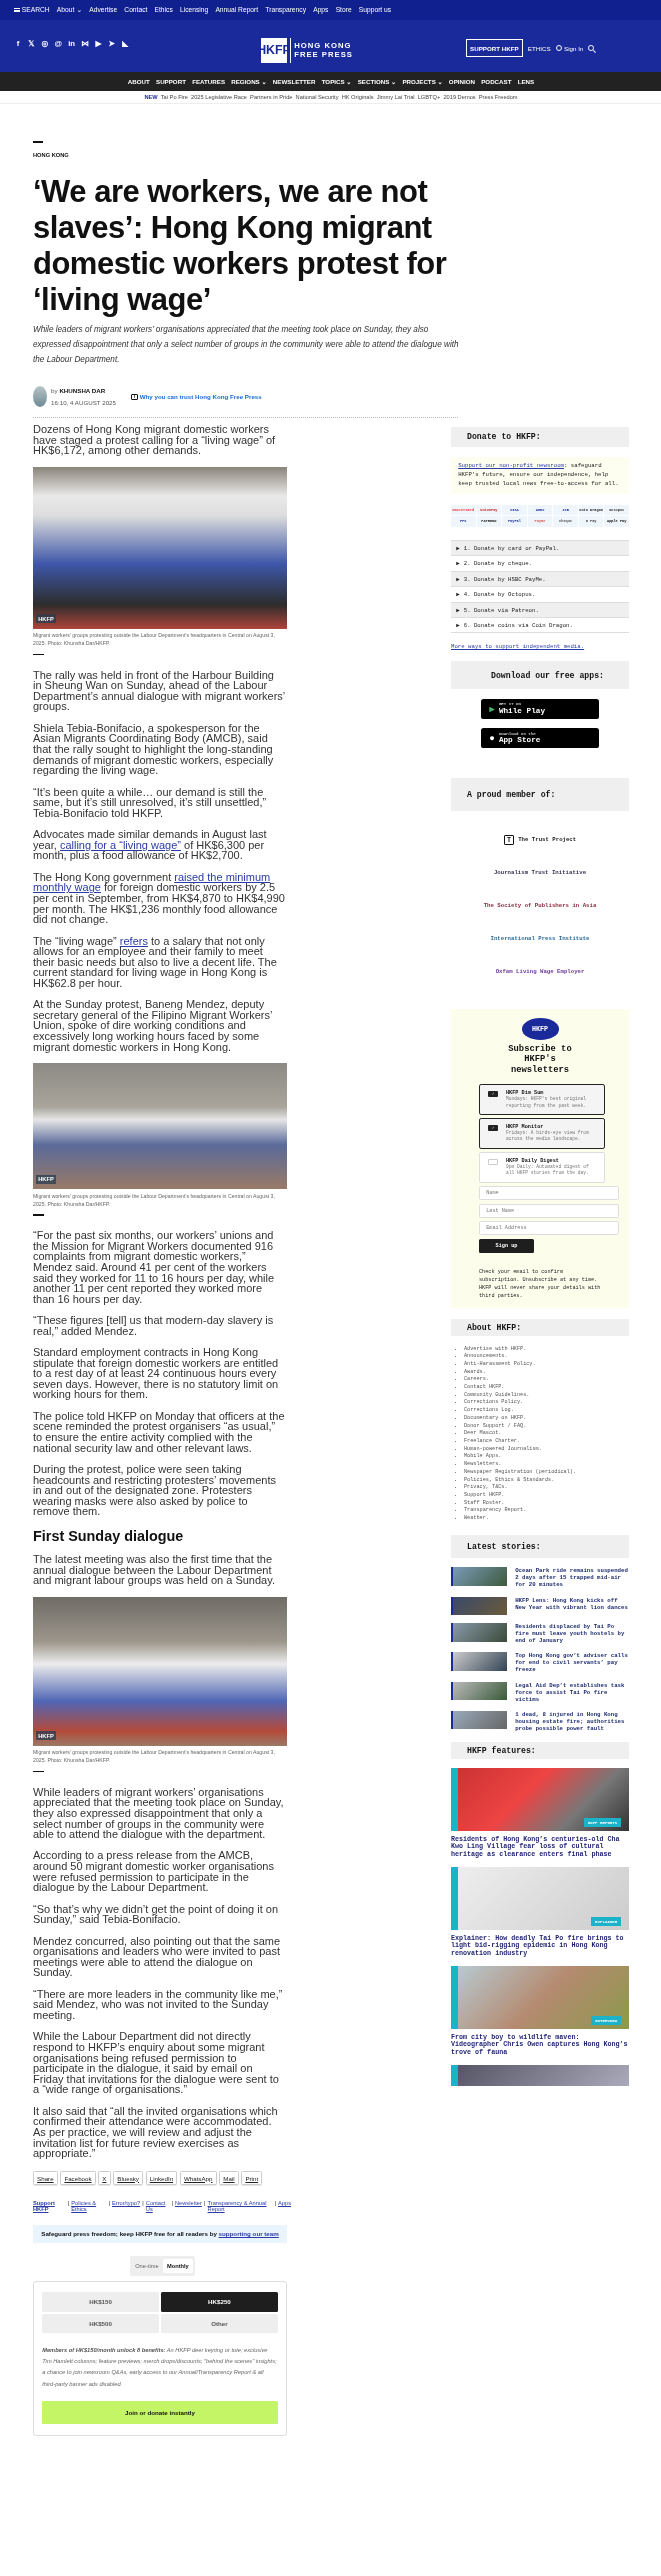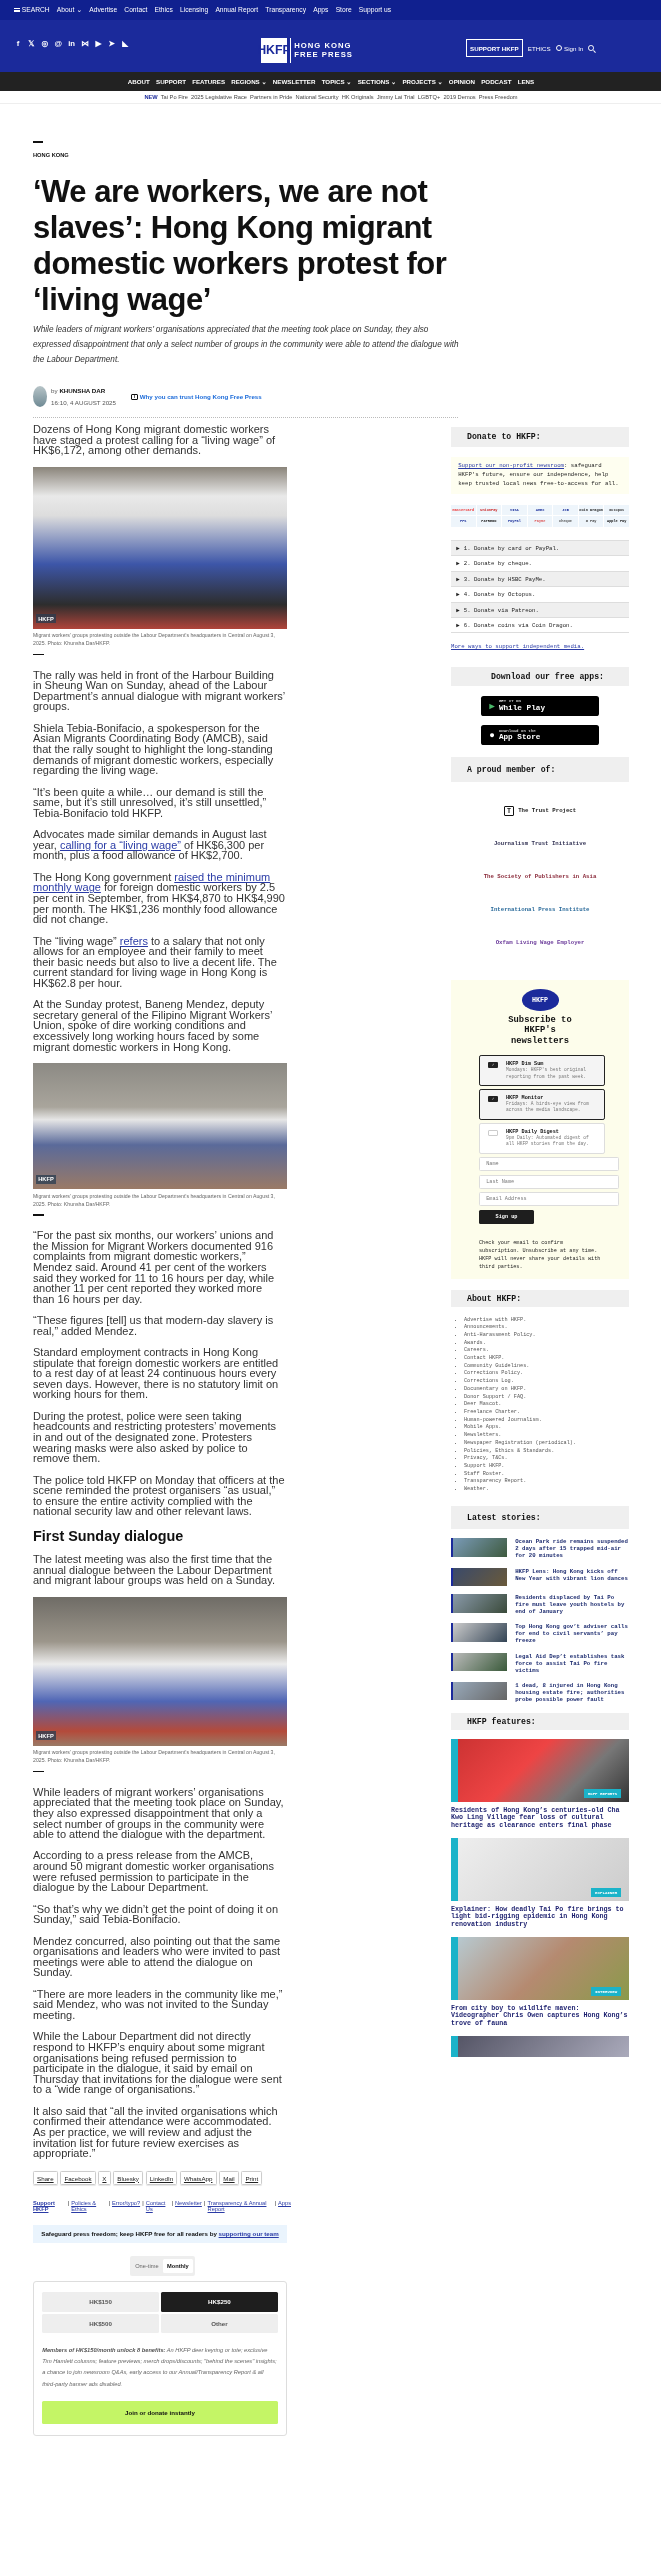--- a/index.html
+++ b/index.html
@@ -225,35 +225,35 @@
   <p class="para"><span>The “living wage” </span><span class="link">refers</span><span> to a salary that not only allows for an employee and their family to meet their basic needs but also to live a decent life. The current standard for living wage in Hong Kong is HK$62.8 per hour.</span></p>
   <p class="para">At the Sunday protest, Baneng Mendez, deputy secretary general of the Filipino Migrant Workers’ Union, spoke of dire working conditions and excessively long working hours faced by some migrant domestic workers in Hong Kong.</p>
   <div class="photo" style="height:126px; background:linear-gradient(180deg,#8c8a84 0%,#a9a59c 35%,#e6e6e6 45%,#5a6a9a 65%,#9a7a66 100%);">
     <span class="wm">HKFP</span>
   </div>
   <div class="caption">Migrant workers’ groups protesting outside the Labour Department’s headquarters in Central on August 3, 2025. Photo: Khunsha Dar/HKFP.</div>
   <div class="cap-rule"></div>
   <p class="para">“For the past six months, our workers’ unions and the Mission for Migrant Workers documented 916 complaints from migrant domestic workers,” Mendez said. Around 41 per cent of the workers said they worked for 11 to 16 hours per day, while another 11 per cent reported they worked more than 16 hours per day.</p>
   <p class="para">“These figures [tell] us that modern-day slavery is real,” added Mendez.</p>
   <p class="para">Standard employment contracts in Hong Kong stipulate that foreign domestic workers are entitled to a rest day of at least 24 continuous hours every seven days. However, there is no statutory limit on working hours for them.</p>
+  <p class="para">The police told HKFP on Monday that officers at the scene reminded the protest organisers “as usual,” to ensure the entire activity complied with the national security law and other relevant laws.</p>
   <p class="para">During the protest, police were seen taking headcounts and restricting protesters’ movements in and out of the designated zone. Protesters wearing masks were also asked by police to remove them.</p>
-  <p class="para">The police told HKFP on Monday that officers at the scene reminded the protest organisers “as usual,” to ensure the entire activity complied with the national security law and other relevant laws.</p>
   <h2 class="sub">First Sunday dialogue</h2>
   <p class="para">The latest meeting was also the first time that the annual dialogue between the Labour Department and migrant labour groups was held on a Sunday.</p>
   <div class="photo" style="height:149px; background:linear-gradient(180deg,#6f6c66 0%,#9c968b 30%,#ececec 45%,#5066b5 70%,#b44a3a 90%,#9a7a66 100%);">
     <span class="wm">HKFP</span>
   </div>
   <div class="caption">Migrant workers’ groups protesting outside the Labour Department’s headquarters in Central on August 3, 2025. Photo: Khunsha Dar/HKFP.</div>
   <div class="cap-rule"></div>
   <p class="para">While leaders of migrant workers’ organisations appreciated that the meeting took place on Sunday, they also expressed disappointment that only a select number of groups in the community were able to attend the dialogue with the department.</p>
   <p class="para">According to a press release from the AMCB, around 50 migrant domestic worker organisations were refused permission to participate in the dialogue by the Labour Department.</p>
   <p class="para">“So that’s why we didn’t get the point of doing it on Sunday,” said Tebia-Bonifacio.</p>
   <p class="para">Mendez concurred, also pointing out that the same organisations and leaders who were invited to past meetings were able to attend the dialogue on Sunday.</p>
   <p class="para">“There are more leaders in the community like me,” said Mendez, who was not invited to the Sunday meeting.</p>
-  <p class="para">While the Labour Department did not directly respond to HKFP’s enquiry about some migrant organisations being refused permission to participate in the dialogue, it said by email on Thursday that invitations for the dialogue were sent to a “wide range of organisations.”</p>
+  <p class="para">While the Labour Department did not directly respond to HKFP’s enquiry about some migrant organisations being refused permission to participate in the dialogue, it said by email on Friday that invitations for the dialogue were sent to a “wide range of organisations.”</p>
   <p class="para">It also said that “all the invited organisations which confirmed their attendance were accommodated. As per practice, we will review and adjust the invitation list for future review exercises as appropriate.”</p>
 
   <div class="share-row">
     <span class="share-btn">Share</span>
     <span class="share-btn">Facebook</span>
     <span class="share-btn">X</span>
     <span class="share-btn">Bluesky</span>
     <span class="share-btn">LinkedIn</span>
     <span class="share-btn">WhatsApp</span>
     <span class="share-btn">Mail</span>
@@ -336,37 +336,37 @@
         <span>▶</span>
         <span>5. Donate via Patreon.</span>
       </div>
     <div class="row">
         <span>▶</span>
         <span>6. Donate coins via Coin Dragon.</span>
       </div>
   </div>
   <div class="more-ways">More ways to support independent media.</div>
 
-  <div class="side-h" style="margin-top:17px; height:19px;padding-left:40px;">Download our free apps:</div>
+  <div class="side-h" style="margin-top:11px; height:28px;padding-left:40px;">Download our free apps:</div>
   <div class="app-btn-s">
     <span style="color:#4bb86a;font-size:9.3px;">▶</span>
     <div>
         <div class="sm">GET IT ON</div>
         <div class="lg">While Play</div>
       </div>
   </div>
   <div class="app-btn-s">
     <span style="font-size:9.3px;">●</span>
     <div>
         <div class="sm">Download on the</div>
         <div class="lg">App Store</div>
       </div>
   </div>
 
-  <div class="side-h" style="margin-top:12px; height:25px;">A proud member of:</div>
+  <div class="side-h" style="margin-top:30px; height:33px;">A proud member of:</div>
   <div class="member-list">
     <div class="m">
         <span class="trust-ic" style="width:10.3px;height:9.3px;font-size:6.7px;">T</span>
         <span>The Trust Project</span>
       </div>
     <div class="m" style="color:#335">Journalism Trust Initiative</div>
     <div class="m" style="color:#8a2a3a">The Society of Publishers in Asia</div>
     <div class="m" style="color:#2a6a9a">International Press Institute</div>
     <div class="m" style="color:#6a3a9a">Oxfam Living Wage Employer</div>
   </div>

